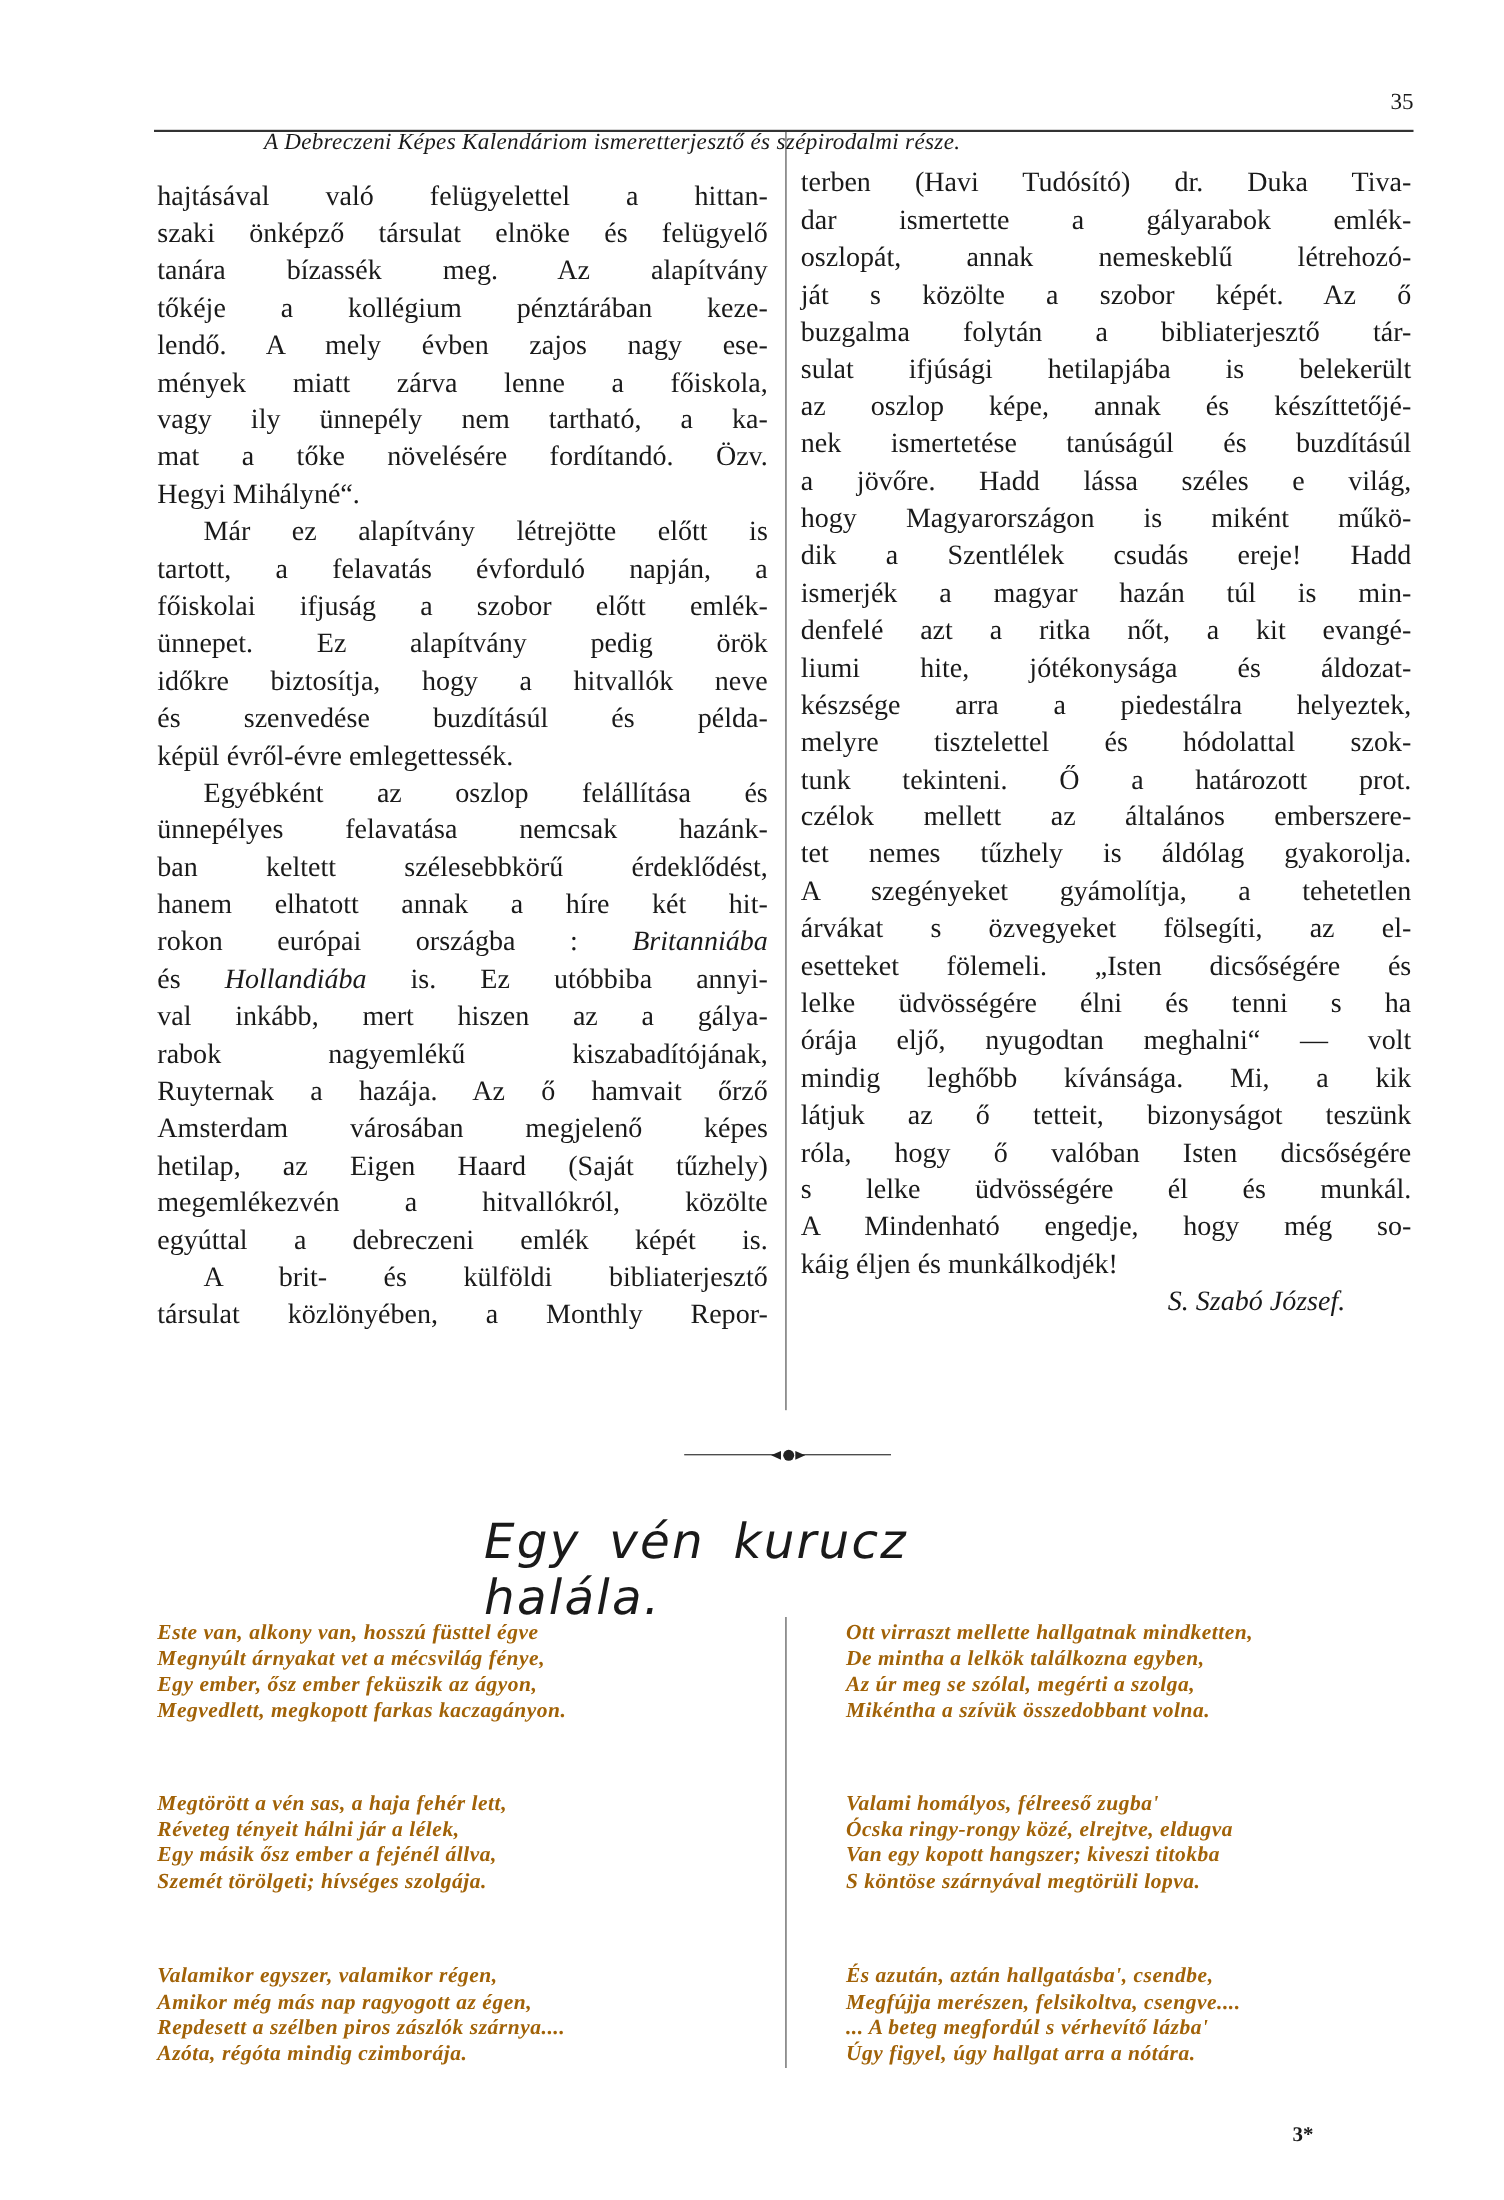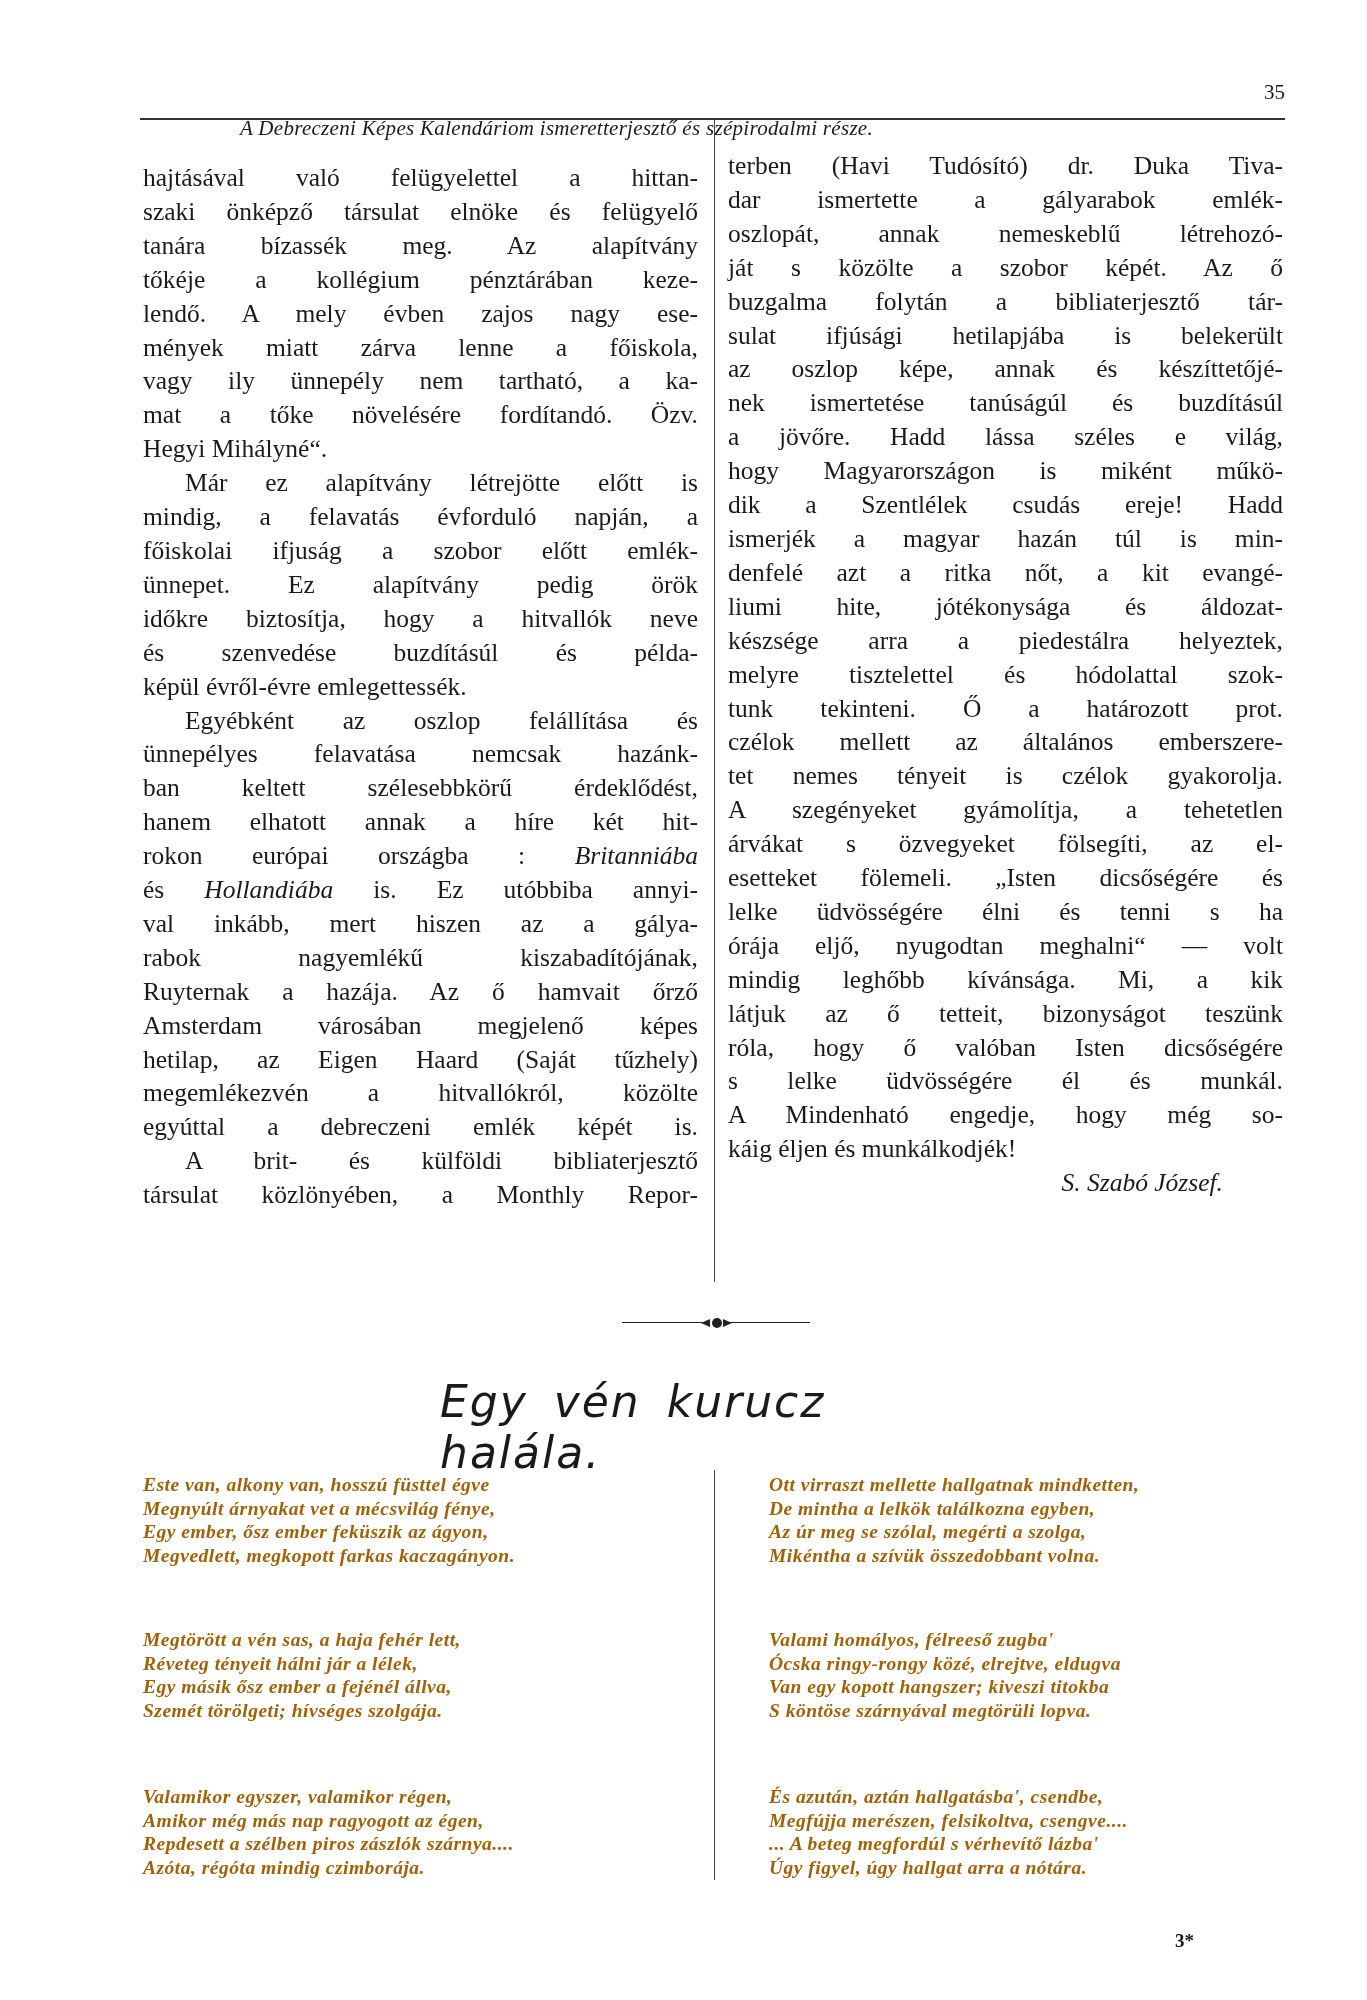--- a/index.html
+++ b/index.html
@@ -93,21 +93,21 @@
     <span class="line">hajtásával való felügyelettel a hittan-</span>
     <span class="line">szaki önképző társulat elnöke és felügyelő</span>
     <span class="line">tanára bízassék meg. Az alapítvány</span>
     <span class="line">tőkéje a kollégium pénztárában keze-</span>
     <span class="line">lendő. A mely évben zajos nagy ese-</span>
     <span class="line">mények miatt zárva lenne a főiskola,</span>
     <span class="line">vagy ily ünnepély nem tartható, a ka-</span>
     <span class="line">mat a tőke növelésére fordítandó. Özv.</span>
     <span class="line last">Hegyi Mihályné“.</span>
     <span class="line indent">Már ez alapítvány létrejötte előtt is</span>
-    <span class="line">mindig, a felavatás évforduló napján, a</span>
+    <span class="line">tartott, a felavatás évforduló napján, a</span>
     <span class="line">főiskolai ifjuság a szobor előtt emlék-</span>
     <span class="line">ünnepet. Ez alapítvány pedig örök</span>
     <span class="line">időkre biztosítja, hogy a hitvallók neve</span>
     <span class="line">és szenvedése buzdításúl és példa-</span>
     <span class="line last">képül évről-évre emlegettessék.</span>
     <span class="line indent">Egyébként az oszlop felállítása és</span>
     <span class="line">ünnepélyes felavatása nemcsak hazánk-</span>
     <span class="line">ban keltett szélesebbkörű érdeklődést,</span>
     <span class="line">hanem elhatott annak a híre két hit-</span>
     <span class="line">rokon európai országba : <i class="em">Britanniába</i></span>
@@ -134,21 +134,21 @@
     <span class="line">a jövőre. Hadd lássa széles e világ,</span>
     <span class="line">hogy Magyarországon is miként műkö-</span>
     <span class="line">dik a Szentlélek csudás ereje! Hadd</span>
     <span class="line">ismerjék a magyar hazán túl is min-</span>
     <span class="line">denfelé azt a ritka nőt, a kit evangé-</span>
     <span class="line">liumi hite, jótékonysága és áldozat-</span>
     <span class="line">készsége arra a piedestálra helyeztek,</span>
     <span class="line">melyre tisztelettel és hódolattal szok-</span>
     <span class="line">tunk tekinteni. Ő a határozott prot.</span>
     <span class="line">czélok mellett az általános emberszere-</span>
-    <span class="line">tet nemes tényeit is czélok gyakorolja.</span>
+    <span class="line">tet nemes tűzhely is áldólag gyakorolja.</span>
     <span class="line">A szegényeket gyámolítja, a tehetetlen</span>
     <span class="line">árvákat s özvegyeket fölsegíti, az el-</span>
     <span class="line">esetteket fölemeli. „Isten dicsőségére és</span>
     <span class="line">lelke üdvösségére élni és tenni s ha</span>
     <span class="line">órája eljő, nyugodtan meghalni“ — volt</span>
     <span class="line">mindig leghőbb kívánsága. Mi, a kik</span>
     <span class="line">látjuk az ő tetteit, bizonyságot teszünk</span>
     <span class="line">róla, hogy ő valóban Isten dicsőségére</span>
     <span class="line">s lelke üdvösségére él és munkál.</span>
     <span class="line">A Mindenható engedje, hogy még so-</span>

